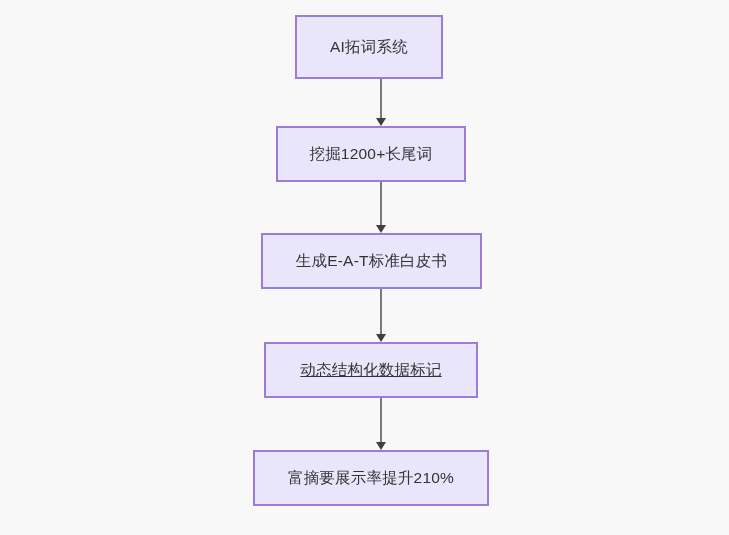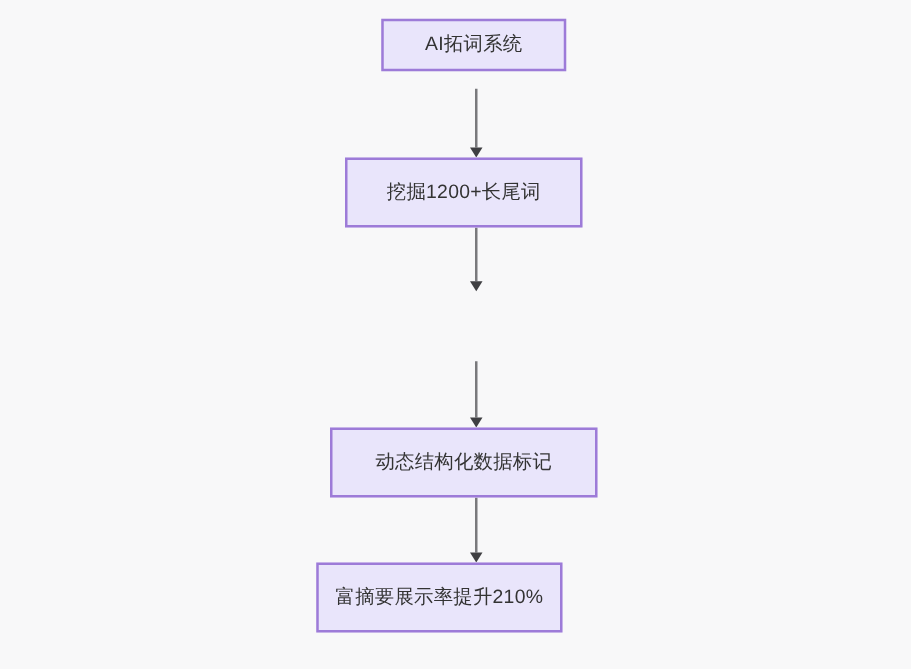--- a/index.html
+++ b/index.html
@@ -85,30 +85,33 @@
     </svg>
   </div>
 
   <div class="edge" style="left:371px; top:398px;">
     <svg width="20" height="52" viewBox="-10 0 20 52" aria-hidden="true">
       <line class="edge-line" x1="0" y1="0" x2="0" y2="44"></line>
       <polygon class="edge-arrow" points="-5,44 5,44 0,52"></polygon>
     </svg>
   </div>
 
-  <div class="node" style="left:305px; top:15px; width:148px; height:42px;">
+  <div class="node" style="left:295px; top:15px; width:148px; height:64px;">
     <span class="node-label">AI拓词系统</span>
   </div>
 
   <div class="node" style="left:276px; top:126px; width:190px; height:56px;align-items:center;">
     <span class="node-label">挖掘1200+长尾词</span>
   </div>
 
+  <div class="node" style="left:261px; top:233px; width:221px; height:56px;">
+    <span class="node-label">生成E-A-T标准白皮书</span>
+  </div>
 
-  <div class="node" style="left:264px; top:342px; width:214px; height:56px;">
+  <div class="node" style="left:264px; top:342px; width:214px; height:56px;text-decoration:underline;">
     <span class="node-label">动态结构化数据标记</span>
   </div>
 
-  <div class="node" style="left:253px; top:450px; width:197px; height:56px;">
+  <div class="node" style="left:253px; top:450px; width:236px; height:56px;">
     <span class="node-label">富摘要展示率提升210%</span>
   </div>
 
 </div>
 
 </body></html>

